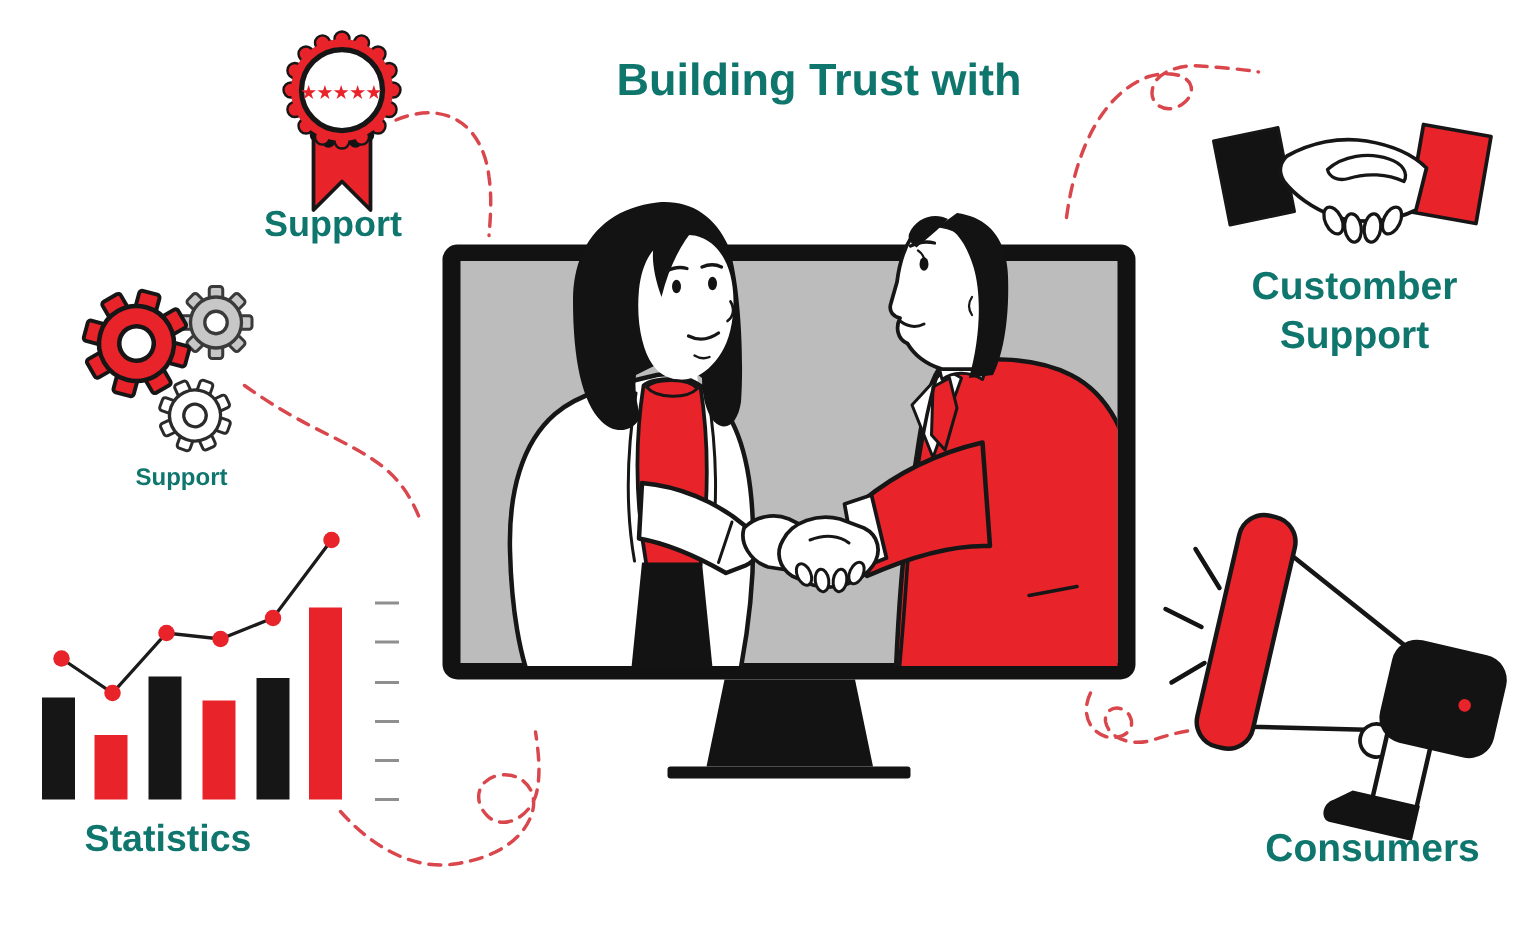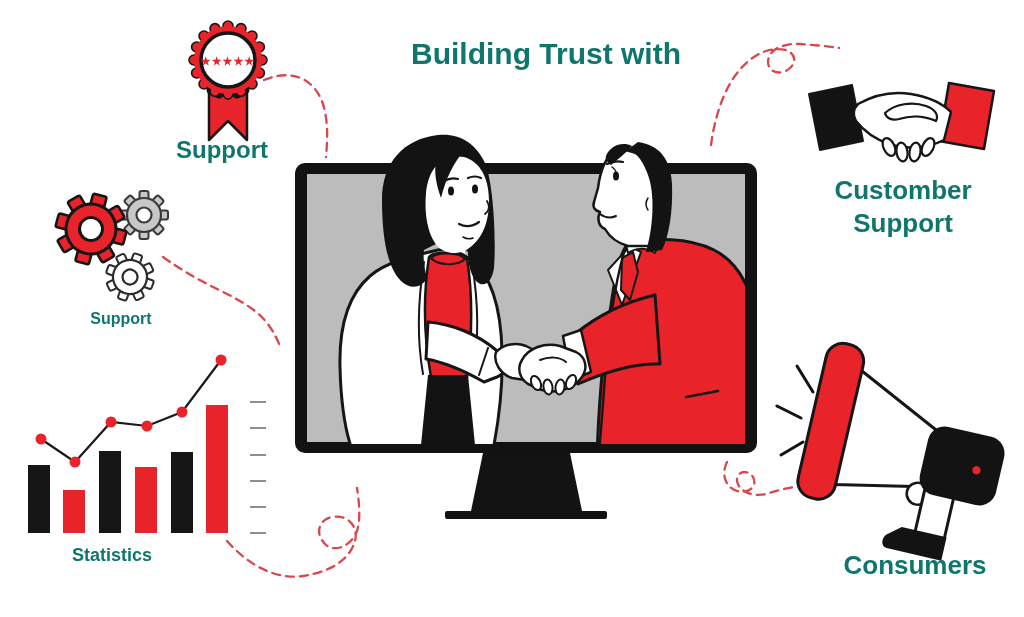--- a/index.html
+++ b/index.html
@@ -4,21 +4,21 @@
 <style>
   html,body{margin:0;padding:0;background:#fff;}
   .canvas{position:relative;width:1024px;height:617px;background:var(--bg,#fff);overflow:hidden;
           font-family:"Liberation Sans",sans-serif;}
   .canvas svg{position:absolute;left:0;top:0;}
   .lbl{position:absolute;transform:translateX(-50%);font-weight:700;color:#0f766e;
        text-align:center;white-space:nowrap;}
   .title{left:546px;top:34px;font-size:30px;line-height:40px;}
   .lbl-quality{left:222px;top:136px;font-size:24px;}
   .lbl-support{left:121px;top:310px;font-size:16px;}
-  .lbl-statistics{left:112px;top:545px;font-size:18px;}
+  .lbl-statistics{left:112px;top:545px;font-size:25px;}
   .lbl-loyalty{left:903px;top:174px;font-size:26px;line-height:33px;width:200px;white-space:normal;}
   .lbl-promotion{left:915px;top:550px;font-size:26px;}
 </style>
 </head>
 <body>
 
 <div class="canvas">
 
 <svg width="1024" height="617" viewBox="0 0 1024 617">
   <defs>

